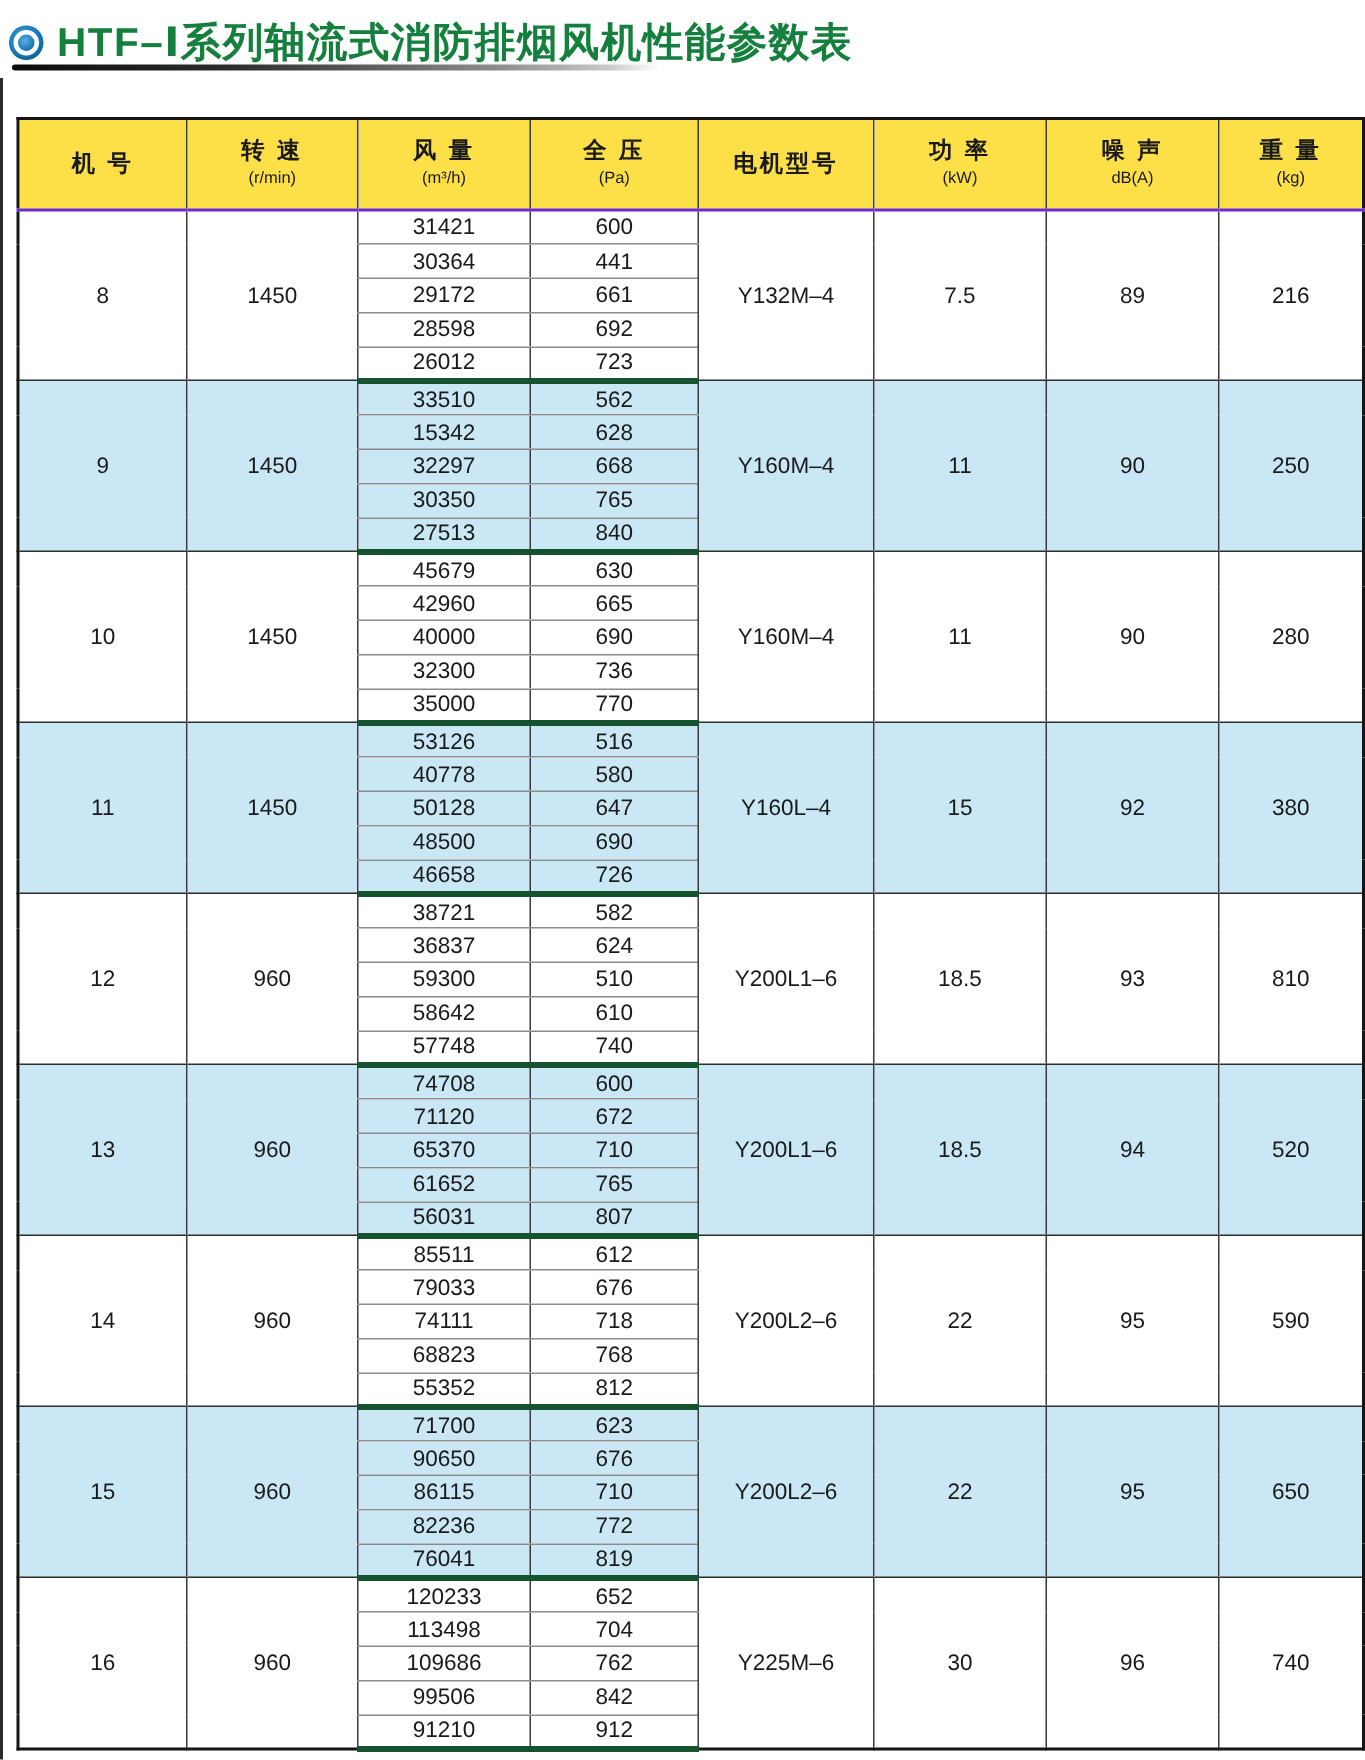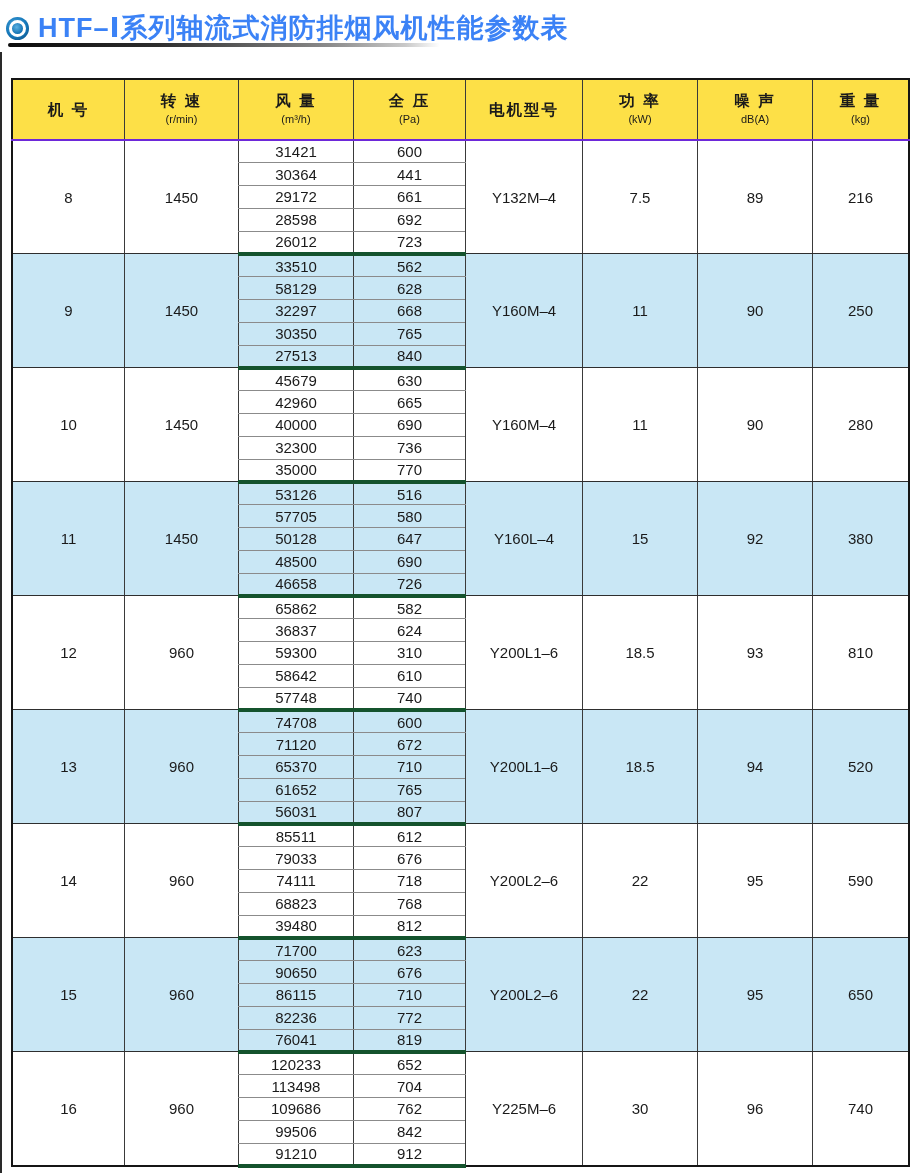--- a/index.html
+++ b/index.html
@@ -17,21 +17,21 @@
   .bullet{
     width:23px;height:23px;border-radius:50%;flex:0 0 auto;position:relative;
     background:radial-gradient(circle at 42% 38%, #4aa6dc 0%, #1578ba 55%, #093f6e 100%);
   }
   .bullet::after{
     content:'';position:absolute;inset:3px;border-radius:50%;
     border:3px solid #ffffff;
     background:radial-gradient(circle at 42% 38%, #5db1e2 0%, #1273b4 70%, #0b5a95 100%);
   }
   .page-title{
-    margin:0;font-size:27px;font-weight:bold;color:#3b82f6;letter-spacing:1px;
+    margin:0;font-size:27px;font-weight:bold;color:#15803d;letter-spacing:1px;
     white-space:nowrap;
   }
   .title-underline{
     position:absolute;left:8px;top:43px;width:432px;height:4px;border-radius:2px;
     background:linear-gradient(to right,#0b0b0b 0%,#2e2e2e 35%,#8d8d8d 75%,#c9c9c9 92%,rgba(210,210,210,0) 100%);
   }
   table.perf{
     position:absolute;left:11px;top:78px;width:888px;
     border-collapse:collapse;table-layout:fixed;
     border:2px solid #151515;
@@ -140,21 +140,21 @@
         <td rowspan="5" class="span-cell">9</td>
         <td rowspan="5" class="span-cell">1450</td>
         <td class="sub">33510</td>
         <td class="sub">562</td>
         <td rowspan="5" class="span-cell">Y160M–4</td>
         <td rowspan="5" class="span-cell">11</td>
         <td rowspan="5" class="span-cell">90</td>
         <td rowspan="5" class="span-cell">250</td>
       </tr>
       <tr class="shaded">
-        <td class="sub">58129</td>
+        <td class="sub">15342</td>
         <td class="sub">628</td>
       </tr>
       <tr class="shaded">
         <td class="sub">32297</td>
         <td class="sub">668</td>
       </tr>
       <tr class="shaded">
         <td class="sub">30350</td>
         <td class="sub">765</td>
       </tr>
@@ -192,52 +192,52 @@
         <td rowspan="5" class="span-cell">11</td>
         <td rowspan="5" class="span-cell">1450</td>
         <td class="sub">53126</td>
         <td class="sub">516</td>
         <td rowspan="5" class="span-cell">Y160L–4</td>
         <td rowspan="5" class="span-cell">15</td>
         <td rowspan="5" class="span-cell">92</td>
         <td rowspan="5" class="span-cell">380</td>
       </tr>
       <tr class="shaded">
-        <td class="sub">57705</td>
+        <td class="sub">40778</td>
         <td class="sub">580</td>
       </tr>
       <tr class="shaded">
         <td class="sub">50128</td>
         <td class="sub">647</td>
       </tr>
       <tr class="shaded">
         <td class="sub">48500</td>
         <td class="sub">690</td>
       </tr>
       <tr class="shaded block-end">
         <td class="sub">46658</td>
         <td class="sub">726</td>
       </tr>
       <tr>
         <td rowspan="5" class="span-cell">12</td>
         <td rowspan="5" class="span-cell">960</td>
-        <td class="sub">65862</td>
+        <td class="sub">38721</td>
         <td class="sub">582</td>
         <td rowspan="5" class="span-cell">Y200L1–6</td>
         <td rowspan="5" class="span-cell">18.5</td>
         <td rowspan="5" class="span-cell">93</td>
         <td rowspan="5" class="span-cell">810</td>
       </tr>
       <tr>
         <td class="sub">36837</td>
         <td class="sub">624</td>
       </tr>
       <tr>
         <td class="sub">59300</td>
-        <td class="sub">310</td>
+        <td class="sub">510</td>
       </tr>
       <tr>
         <td class="sub">58642</td>
         <td class="sub">610</td>
       </tr>
       <tr class="block-end">
         <td class="sub">57748</td>
         <td class="sub">740</td>
       </tr>
       <tr class="shaded">
@@ -282,21 +282,21 @@
       </tr>
       <tr>
         <td class="sub">74111</td>
         <td class="sub">718</td>
       </tr>
       <tr>
         <td class="sub">68823</td>
         <td class="sub">768</td>
       </tr>
       <tr class="block-end">
-        <td class="sub">39480</td>
+        <td class="sub">55352</td>
         <td class="sub">812</td>
       </tr>
       <tr class="shaded">
         <td rowspan="5" class="span-cell">15</td>
         <td rowspan="5" class="span-cell">960</td>
         <td class="sub">71700</td>
         <td class="sub">623</td>
         <td rowspan="5" class="span-cell">Y200L2–6</td>
         <td rowspan="5" class="span-cell">22</td>
         <td rowspan="5" class="span-cell">95</td>

